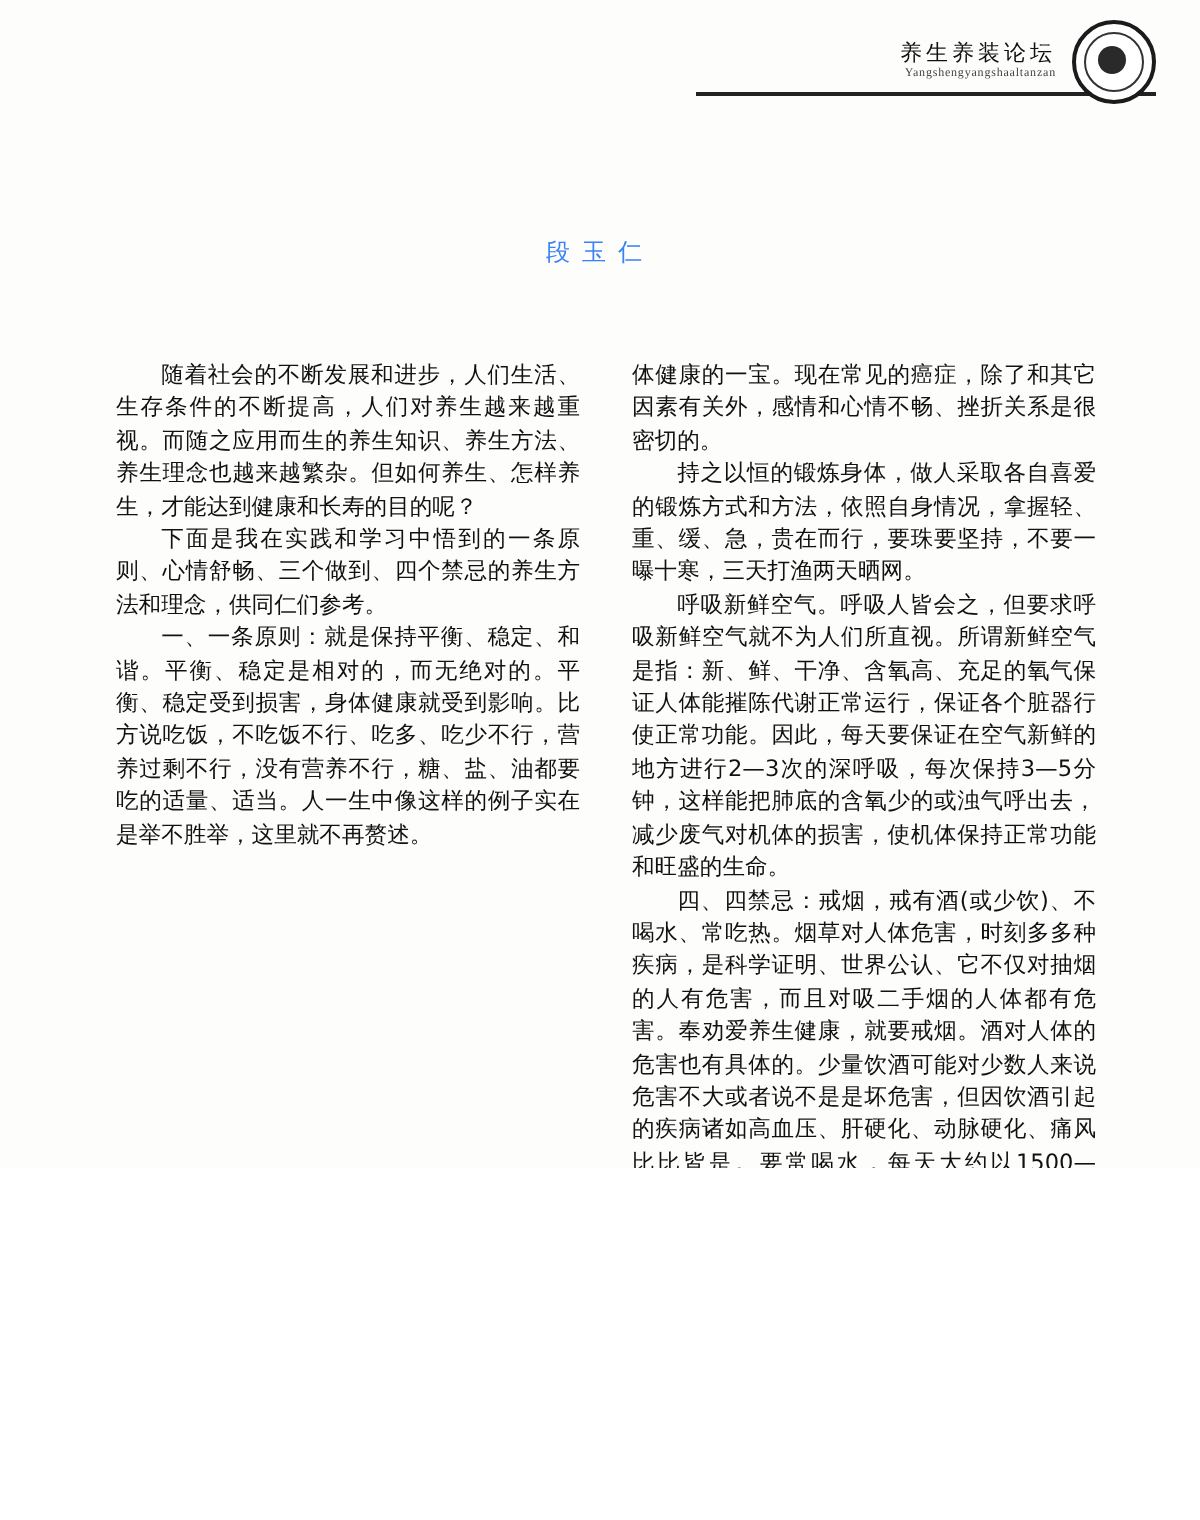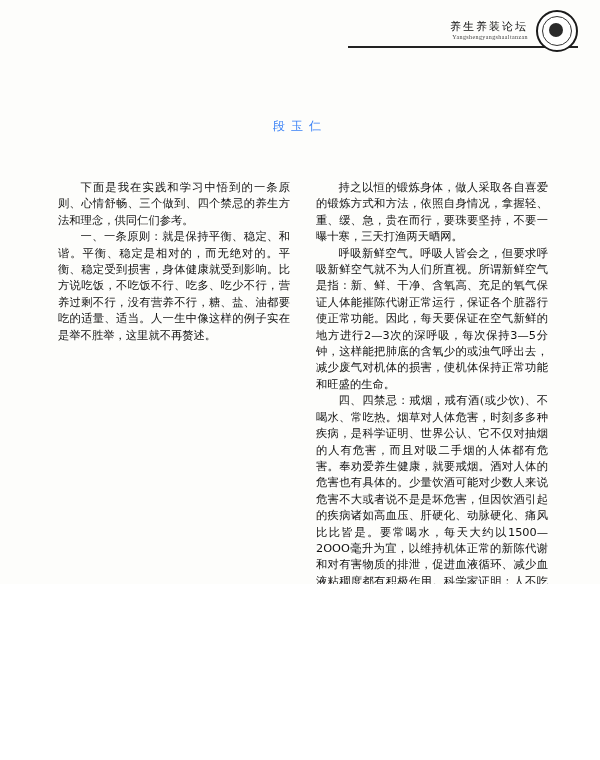--- a/index.html
+++ b/index.html
@@ -138,23 +138,25 @@
       <div class="masthead-cn">养生养装论坛</div>
       <div class="masthead-py">Yangshengyangshaaltanzan</div>
     </div>
     <div class="masthead-seal"></div>
   </div>
 
   <div class="byline">段玉仁</div>
 
   <div class="body">
     <div class="col">
+      <p>随着社会的不断发展和进步，人们生活、生存条件的不断提高，人们对养生越来越重视。而随之应用而生的养生知识、养生方法、养生理念也越来越繁杂。但如何养生、怎样养生，才能达到健康和长寿的目的呢？</p>
       <p>下面是我在实践和学习中悟到的一条原则、心情舒畅、三个做到、四个禁忌的养生方法和理念，供同仁们参考。</p>
       <p>一、一条原则：就是保持平衡、稳定、和谐。平衡、稳定是相对的，而无绝对的。平衡、稳定受到损害，身体健康就受到影响。比方说吃饭，不吃饭不行、吃多、吃少不行，营养过剩不行，没有营养不行，糖、盐、油都要吃的适量、适当。人一生中像这样的例子实在是举不胜举，这里就不再赘述。</p>
     </div>
     <div class="col">
+      <p class="noindent">体健康的一宝。现在常见的癌症，除了和其它因素有关外，感情和心情不畅、挫折关系是很密切的。</p>
       <p>持之以恒的锻炼身体，做人采取各自喜爱的锻炼方式和方法，依照自身情况，拿握轻、重、缓、急，贵在而行，要珠要坚持，不要一曝十寒，三天打渔两天晒网。</p>
       <p>呼吸新鲜空气。呼吸人皆会之，但要求呼吸新鲜空气就不为人们所直视。所谓新鲜空气是指：新、鲜、干净、含氧高、充足的氧气保证人体能摧陈代谢正常运行，保证各个脏器行使正常功能。因此，每天要保证在空气新鲜的地方进行2—3次的深呼吸，每次保持3—5分钟，这样能把肺底的含氧少的或浊气呼出去，减少废气对机体的损害，使机体保持正常功能和旺盛的生命。</p>
       <p>四、四禁忌：戒烟，戒有酒(或少饮)、不喝水、常吃热。烟草对人体危害，时刻多多种疾病，是科学证明、世界公认、它不仅对抽烟的人有危害，而且对吸二手烟的人体都有危害。奉劝爱养生健康，就要戒烟。酒对人体的危害也有具体的。少量饮酒可能对少数人来说危害不大或者说不是是坏危害，但因饮酒引起的疾病诸如高血压、肝硬化、动脉硬化、痛风比比皆是。要常喝水，每天大约以1500—2OOO毫升为宜，以维持机体正常的新陈代谢和对有害物质的排泄，促进血液循环、减少血液粘稠度都有积极作用。科学家证明：人不吃不喝大约能活7—10天，而不吃饮只喝水大约能活7—8周，可见水对人体是多么重要。当然，不渴就不多喝水，但也不要等到渴了才去喝水或大量喝水。</p>
     </div>
   </div>
 
 </div>
 
 </body></html>

